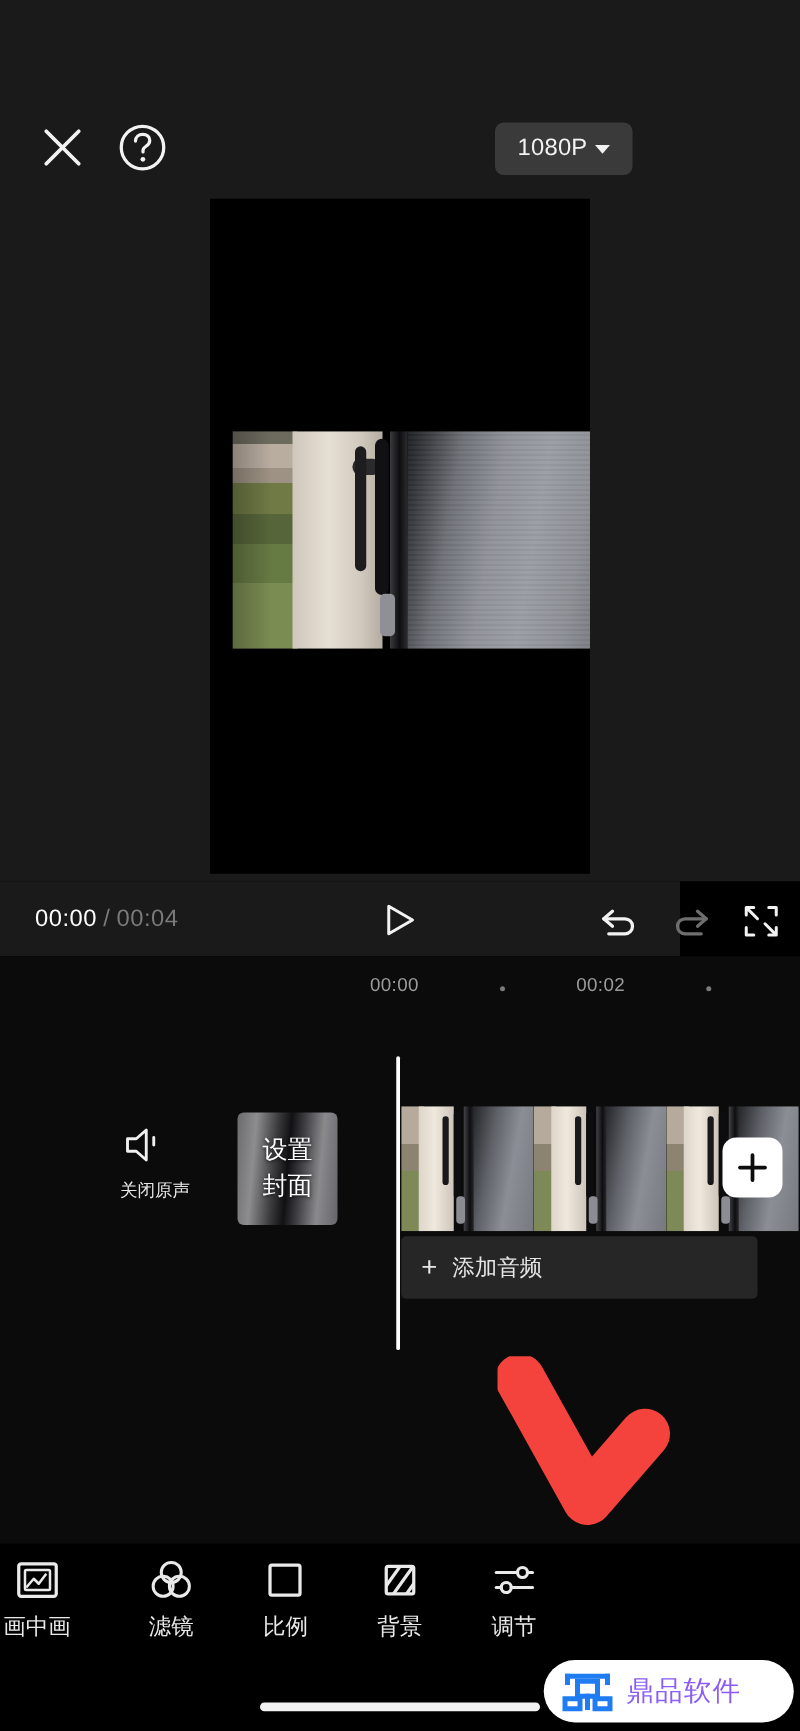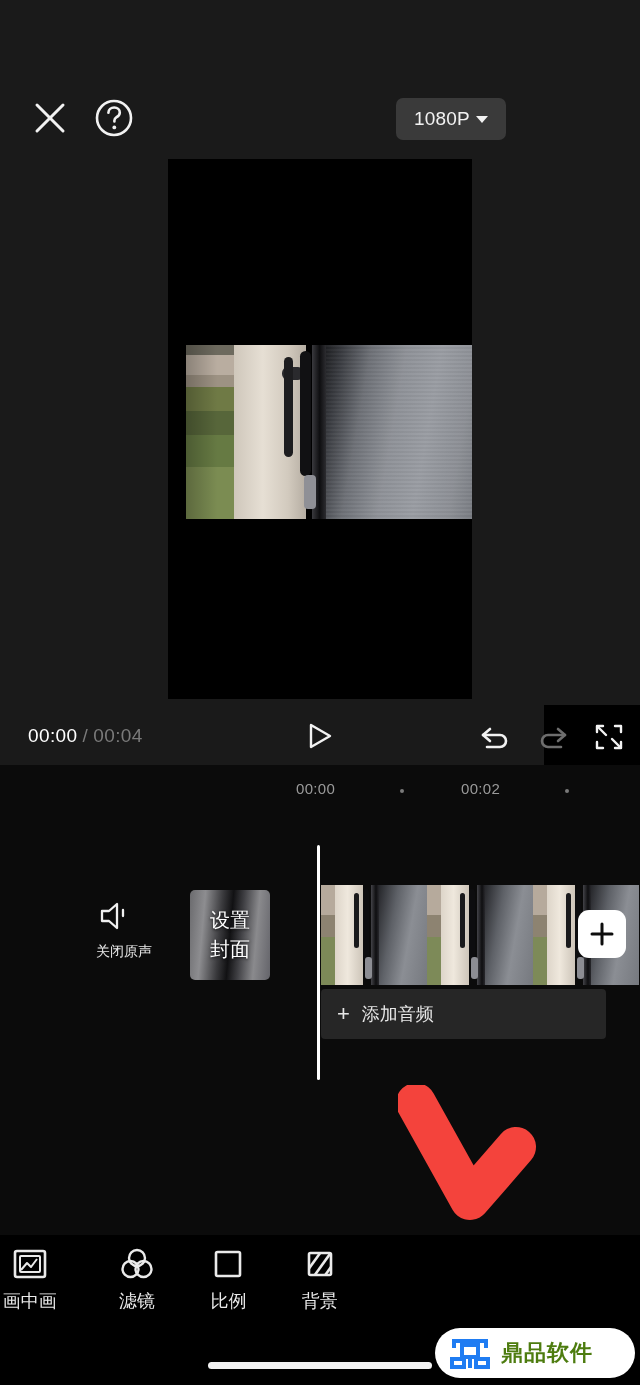--- a/index.html
+++ b/index.html
@@ -230,21 +230,21 @@
   .tool .ic { height:42px; display:flex; align-items:center; justify-content:center; }
   .tool .lbl { display:block; color:#e9e9e9; font-size:18px; margin-top:4px; white-space:nowrap; }
 
   
   .watermark {
     position:absolute; left:435px; top:1328px; width:200px; height:50px;
     background:#ffffff; border-radius:25px;
     display:flex; align-items:center; gap:10px; padding-left:14px;
     z-index:50;
   }
-  .watermark .wm-txt { color:#4d7c0f; font-size:22px; font-weight:bold; letter-spacing:1px; }
+  .watermark .wm-txt { color:#8b5cf6; font-size:22px; font-weight:normal; letter-spacing:1px; }
 
   .home-ind {
     position:absolute; left:208px; top:1362px; width:224px; height:7px;
     background:#f2f2f2; border-radius:4px; z-index:45;
   }
 </style>
 </head>
 <body>
 
 <div id="app">
@@ -450,20 +450,33 @@
             <line x1="2" y1="32" x2="22" y2="4" stroke="#eaeaea" stroke-width="2.6"></line>
             <line x1="11" y1="34" x2="31" y2="6" stroke="#eaeaea" stroke-width="2.6"></line>
             <line x1="20" y1="36" x2="40" y2="8" stroke="#eaeaea" stroke-width="2.6"></line>
           </g>
           <rect x="8" y="8" width="22" height="22" rx="1.5" fill="none" stroke="#eaeaea" stroke-width="2.6"></rect>
         </svg>
       </span>
       <span class="lbl">背景</span>
     </div>
 
+    <div class="tool">
+      <span class="ic">
+        <svg width="38" height="38" viewBox="0 0 38 38">
+          <line x1="5" y1="13" x2="22" y2="13" stroke="#eaeaea" stroke-width="2.5" stroke-linecap="round"></line>
+          <line x1="30" y1="13" x2="34" y2="13" stroke="#eaeaea" stroke-width="2.5" stroke-linecap="round"></line>
+          <circle cx="26" cy="13" r="4" fill="none" stroke="#eaeaea" stroke-width="2.5"></circle>
+          <line x1="17" y1="25" x2="34" y2="25" stroke="#eaeaea" stroke-width="2.5" stroke-linecap="round"></line>
+          <line x1="5" y1="25" x2="9" y2="25" stroke="#eaeaea" stroke-width="2.5" stroke-linecap="round"></line>
+          <circle cx="13" cy="25" r="4" fill="none" stroke="#eaeaea" stroke-width="2.5"></circle>
+        </svg>
+      </span>
+      <span class="lbl">调节</span>
+    </div>
   </div>
 
   <div class="watermark">
     <svg width="42" height="34" viewBox="0 0 42 34">
       <rect x="3" y="3" width="36" height="4" fill="#1f7cf2"></rect>
       <rect x="3" y="3" width="4" height="9" fill="#1f7cf2"></rect>
       <rect x="35" y="3" width="4" height="9" fill="#1f7cf2"></rect>
       <rect x="13" y="9" width="16" height="12" fill="none" stroke="#1f7cf2" stroke-width="4"></rect>
       <rect x="3" y="23" width="12" height="8" fill="none" stroke="#1f7cf2" stroke-width="4"></rect>
       <rect x="27" y="23" width="12" height="8" fill="none" stroke="#1f7cf2" stroke-width="4"></rect>

